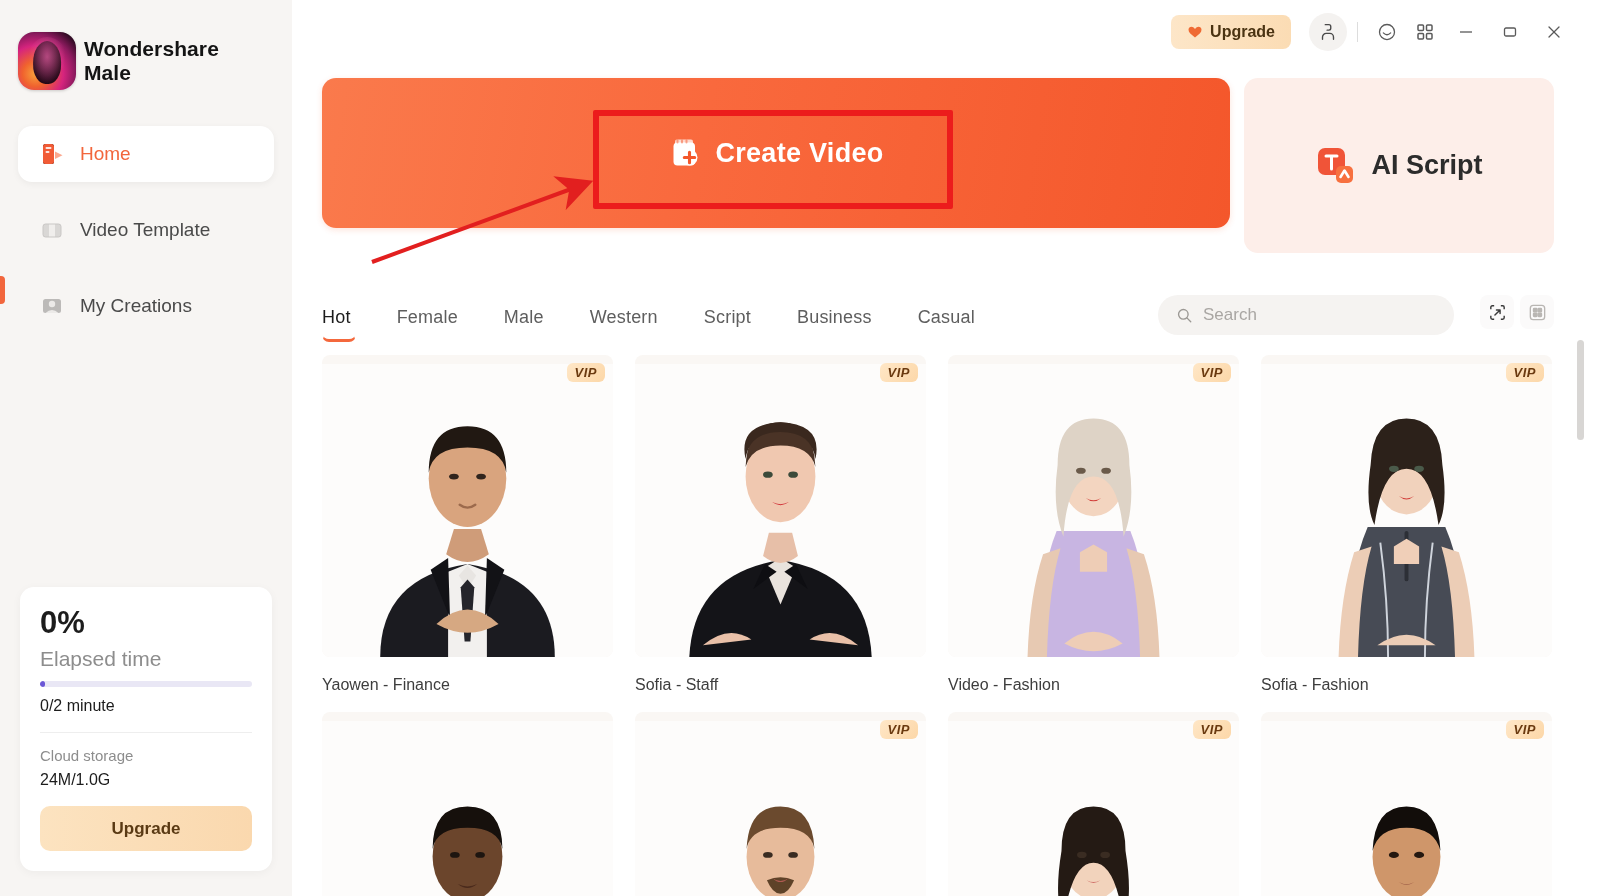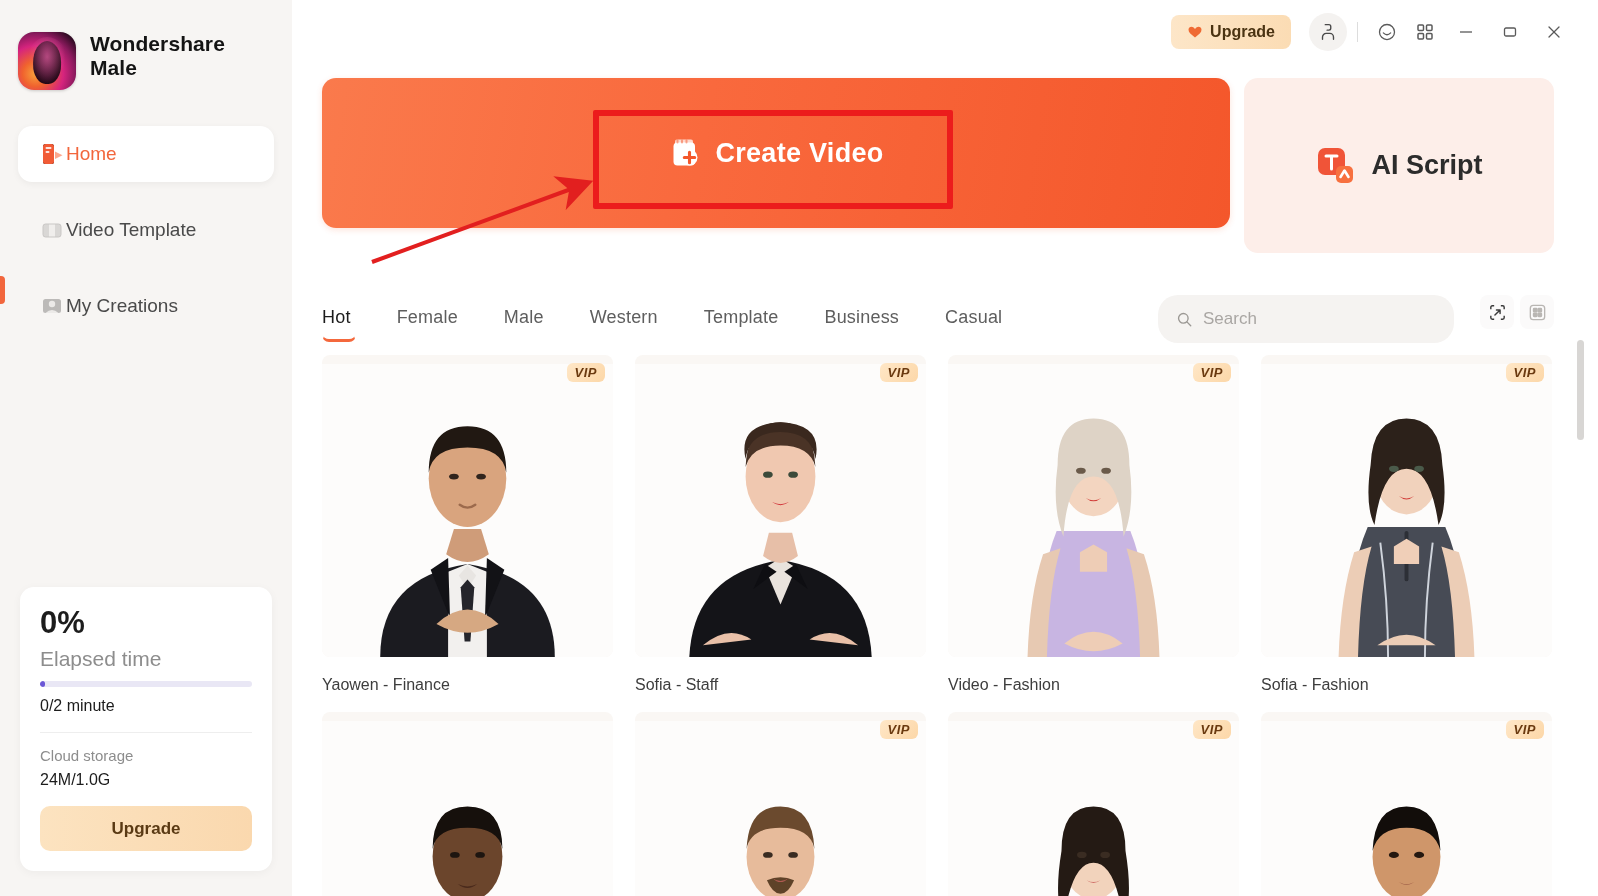--- a/index.html
+++ b/index.html
@@ -12,21 +12,21 @@
   .app { position: relative; width: 1598px; height: 896px; display: flex; background:#ffffff; }
 
   
   .sidebar {
     position: relative;
     width: 292px; height: 896px;
     background: #f7f5f3;
     flex: 0 0 292px;
   }
   .brand {
-    display: flex; gap: 14px;
+    display: flex; align-items: center; gap: 8px;
     padding: 32px 0 0 18px;
   }
   .brand-logo {
     width: 58px; height: 58px; border-radius: 16px;
     background: radial-gradient(circle at 30% 72%, #f7a23b 0%, #f0622e 22%, #d6247e 48%, #8c1a5e 68%, #2c0a20 88%);
     position: relative; overflow: hidden; flex: 0 0 58px;
     box-shadow: 0 1px 3px rgba(0,0,0,.18);
   }
   .brand-logo::before {
     content:""; position:absolute; left:50%; top:16%;
@@ -43,21 +43,21 @@
     background: radial-gradient(ellipse at 50% 40%, rgba(255,120,180,.55) 0%, rgba(140,20,90,0) 62%);
   }
   .brand-name {
     font-size: 21px; font-weight: bold; color: #141414;
     line-height: 1.16; letter-spacing: .1px;
   }
 
   .nav { margin-top: 36px; position: relative; }
   .nav-item {
     position: relative;
-    display: flex; align-items: center; 
+    display: flex; align-items: center; gap: 14px;
     height: 56px;
     margin: 0 18px 20px 18px;
     padding-left: 22px;
     border-radius: 14px;
     font-size: 19px;
     color: #4a4a4a;
   }
   .nav-item.active {
     background: #ffffff;
     color: #f2663c;
@@ -167,21 +167,21 @@
   .tab-underline {
     position:absolute; left: 0; bottom: -14px;
     width: 34px; height: 7px;
     border-radius: 0 0 18px 18px;
     border-bottom: 3px solid #f4683c;
     border-left: 1px solid transparent;
     border-right: 1px solid transparent;
   }
   .spacer { flex: 1; }
   .search-box {
-    width: 296px; height: 48px; border-radius: 20px;
+    width: 296px; height: 40px; border-radius: 20px;
     background: #f5f3f1; display:flex; align-items:center; gap:10px;
     padding: 0 18px; margin-right: 20px;
   }
   .search-input {
     border:none; outline:none; background:transparent;
     font-size: 17px; color:#2b2b2b; width: 100%;
     font-family: "Liberation Sans", sans-serif;
   }
   .search-input::placeholder { color:#a9a6a3; }
   .view-icon {
@@ -385,21 +385,21 @@
 
     <div class="tabs-row">
       <div class="tabs">
         <div class="tab active">
           <span>Hot</span>
           <span class="tab-underline"></span>
         </div>
         <div class="tab"><span>Female</span></div>
         <div class="tab"><span>Male</span></div>
         <div class="tab"><span>Western</span></div>
-        <div class="tab"><span>Template</span></div>
+        <div class="tab"><span>Script</span></div>
         <div class="tab"><span>Business</span></div>
         <div class="tab"><span>Casual</span></div>
       </div>
 
       <div class="spacer"></div>
 
       <div class="search-box">
         <svg width="19" height="19" viewBox="0 0 20 20" fill="none" stroke="#9b9894" stroke-width="1.6">
           <circle cx="8.6" cy="8.6" r="5.6"></circle>
           <line x1="12.8" y1="12.8" x2="17.3" y2="17.3" stroke-linecap="round"></line>

